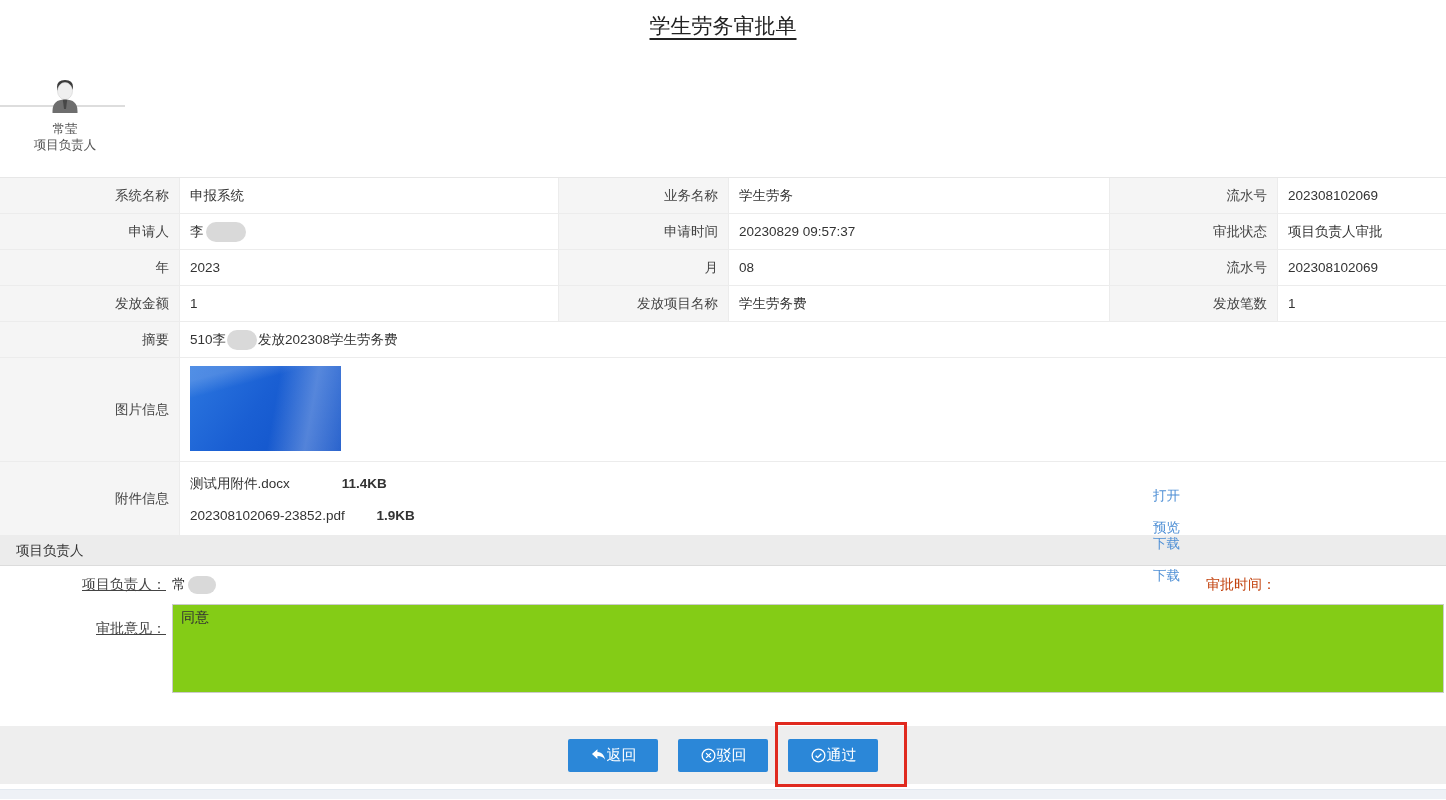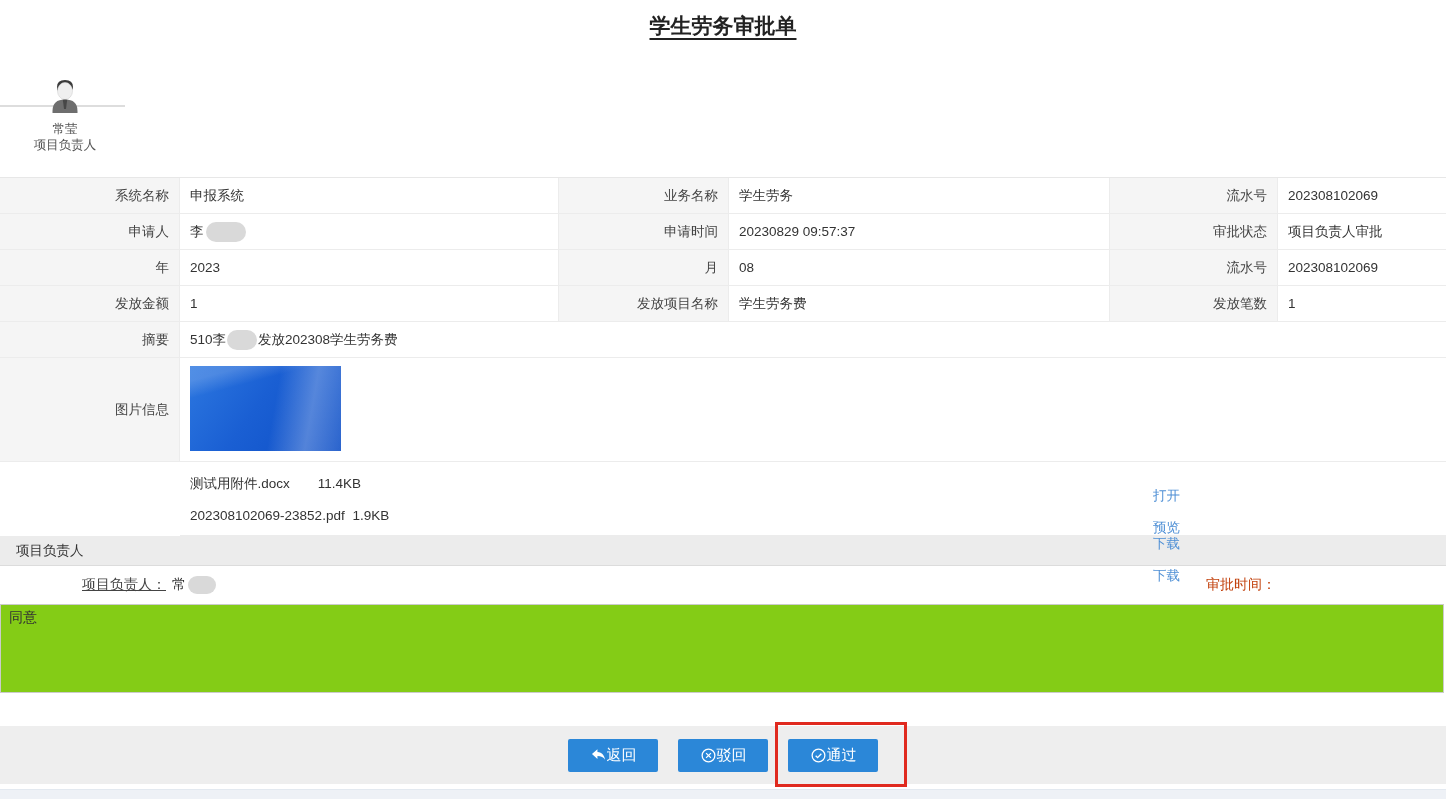--- a/index.html
+++ b/index.html
@@ -1,21 +1,21 @@
 <!DOCTYPE html>
 <html><head>
 <meta charset="utf-8">
 <style>
   * { margin:0; padding:0; box-sizing:border-box; }
   html,body { width:1446px; height:800px; background:#fff; overflow:hidden;
               font-family:"Liberation Sans","DejaVu Sans",sans-serif; color:#333; }
 
   
   .page-title-wrap { padding-top:12px; text-align:center; height:40px; }
-  .page-title { font-size:21px; font-weight:bold; color:#222;
+  .page-title { font-size:21px; font-weight:normal; color:#222;
                 text-decoration:underline; text-underline-offset:5px;text-align:center; }
 
   
   .workflow { position:relative; margin-top:38px; width:130px; height:72px; text-align:center; }
   .workflow-line { position:absolute; top:27px; left:0; width:125px; height:2px; background:#ddd; }
   .avatar-icon { position:relative; display:inline-block; width:44px; height:38px; }
   .wf-name { position:relative; font-size:12.5px; color:#555; line-height:15px; }
   .wf-role { position:relative; font-size:12.5px; color:#555; line-height:16px; }
 
   
@@ -32,21 +32,21 @@
   .img-cell { height:104px; padding:8px 0 8px 2px; align-items:flex-start; }
   .thumb { width:151px; height:85px; cursor:pointer;
     background:
       linear-gradient(100deg, rgba(255,255,255,0) 55%, rgba(255,255,255,0.28) 78%, rgba(255,255,255,0.12) 100%),
       linear-gradient(165deg, rgba(255,255,255,0.18) 12%, rgba(255,255,255,0) 26%),
       linear-gradient(125deg, #2c77e0 0%, #1a5fd3 45%, #0d4ec6 100%); }
   .att-cell { height:74px; flex-direction:column; align-items:stretch;
               justify-content:flex-start; padding:9px 0 0 3px; }
   .att-line { position:relative; height:26px; line-height:26px; margin-bottom:6px; }
   .att-name { display:inline-block; min-width:120px; }
-  .att-size { margin-left:4px; }
+  .att-size { margin-left:28px;font-weight:bold; }
   .att-links { position:absolute; left:963px; top:12px; display:flex; gap:22px;flex-direction:column; }
   .att-links a { color:#4e8fd5; text-decoration:none; cursor:pointer; font-size:13.5px; }
 
   
   .blob { display:inline-block; background:#d9d9d9; border-radius:10px; vertical-align:-5px; }
   .blob-a { width:40px; height:20px; margin-left:2px; }
   .blob-b { width:30px; height:20px; margin:0 1px; }
   .blob-c { width:28px; height:18px; margin-left:2px; vertical-align:-4px; }
 
   
@@ -134,20 +134,21 @@
     <span>510李</span>
       <span class="blob blob-b"></span>
       <span>发放202308学生劳务费</span>
   </div>
 
   <div class="cell lbl tall">图片信息</div>
   <div class="cell val last span5 img-cell">
     <div class="thumb"></div>
   </div>
 
+  <div class="cell lbl" style="height:74px">附件信息</div>
   <div class="cell val last span5 att-cell">
     <div class="att-line">
       <span class="att-name">测试用附件.docx</span>
       <span class="att-size">11.4KB</span>
       <span class="att-links">
         <a>打开</a>
         <a>下载</a>
       </span>
     </div>
     <div class="att-line">
@@ -164,20 +165,21 @@
 <div class="section-bar">项目负责人</div>
 
 <div class="appr-row">
   <span class="appr-label">项目负责人：</span>
   <span>常</span>
     <span class="blob blob-c"></span>
   <span class="time-label">审批时间：</span>
 </div>
 
 <div class="opinion-row">
+  <span class="appr-label">审批意见：</span>
   <textarea class="opinion-box" style="">同意</textarea>
 </div>
 
 <div class="spacer"></div>
 
 <div class="footer-bar">
   <button class="btn">
     <span>
       <svg width="17" height="17" viewBox="0 0 24 24" fill="#fff">
           <path d="M10.5 7V3.2L2.8 10l7.7 6.8v-4c5.2 0 8.6 1.7 10.7 5.2-.6-5.6-3.9-10.4-10.7-11z"></path>

